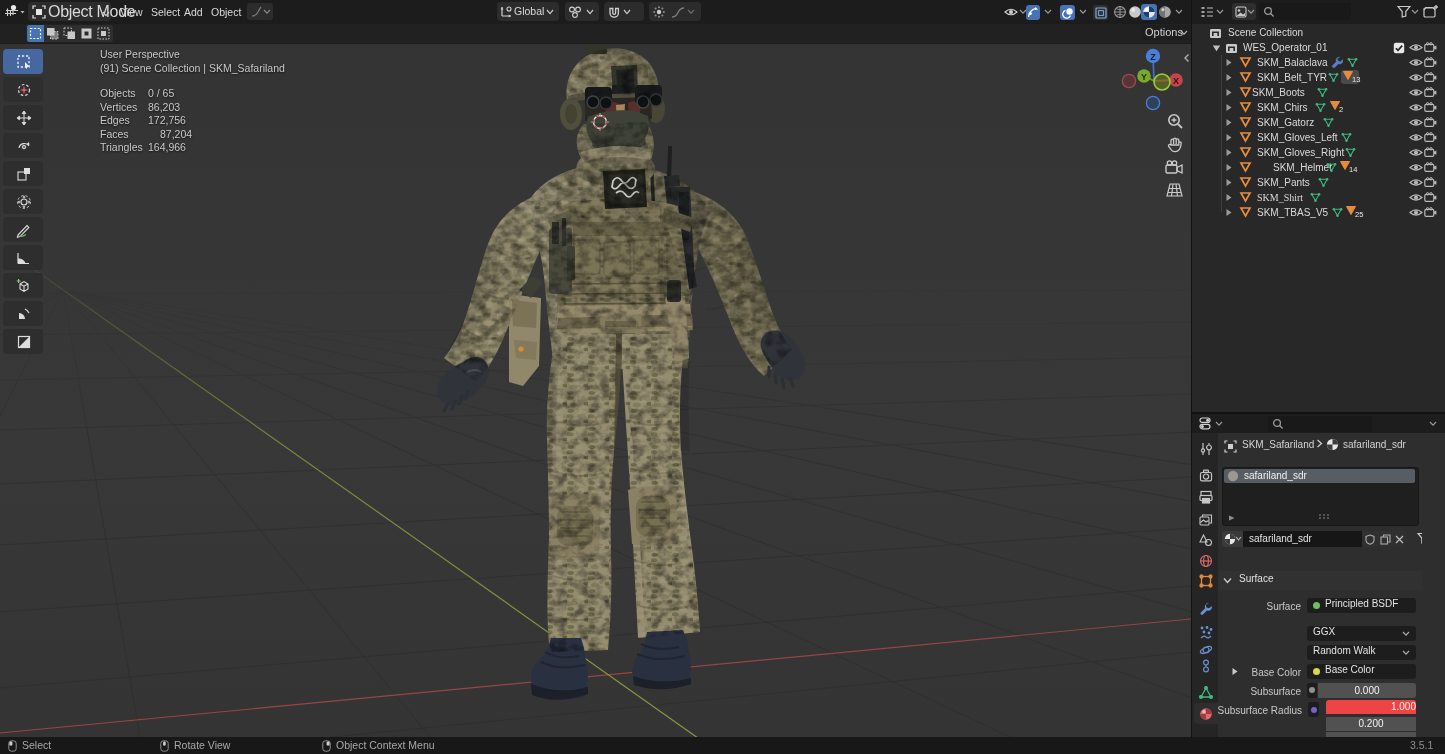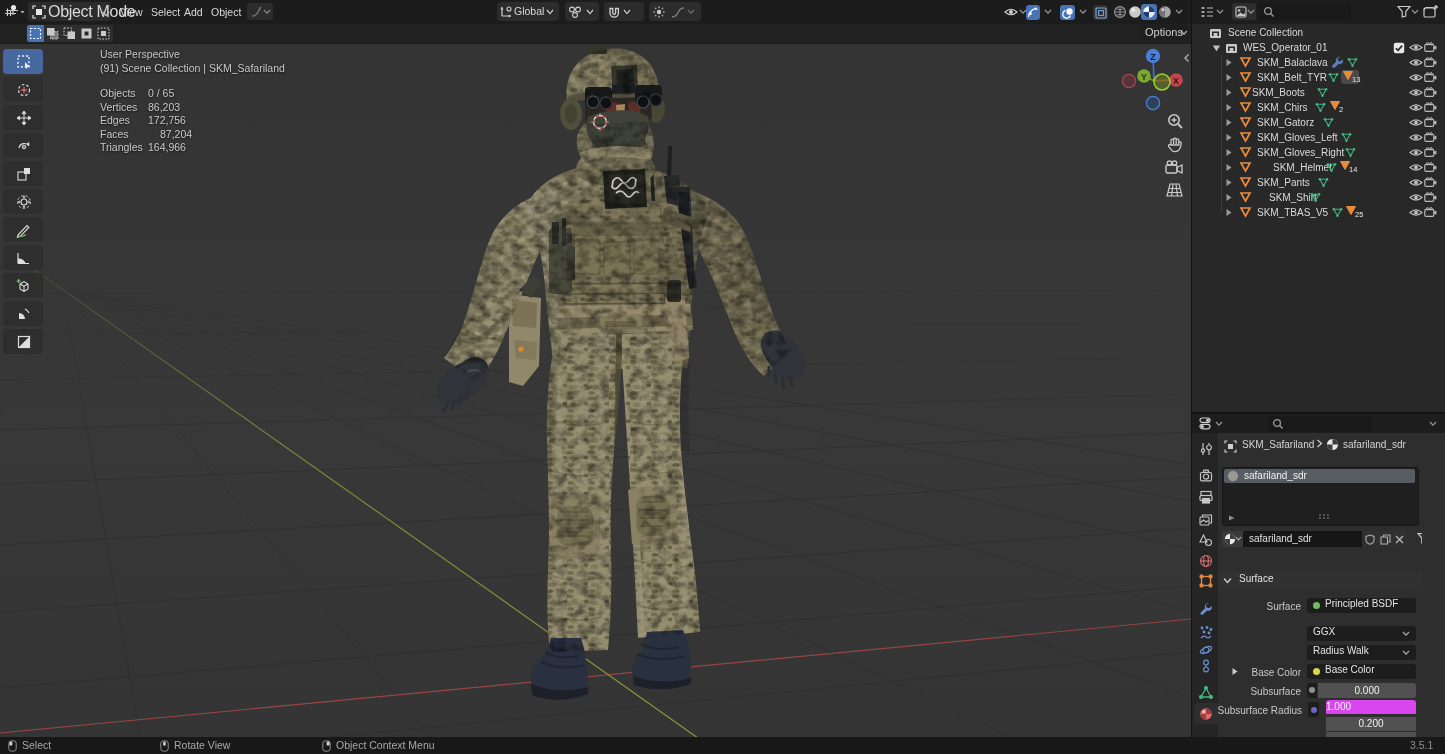--- a/index.html
+++ b/index.html
@@ -889,21 +889,21 @@
             <path d="M9.8 4.8 l2.6 -1.4 v4.4 l-2.6 -1.4z" fill="#b9b9b9"></path>
           </svg>
         </div>
         <div class="olrow" style="top:190px;">
           <svg class="ic" style="left:33px;top:3px" width="8" height="9" viewBox="0 0 8 9">
             <path d="M1.5 1 L6.5 4.5 L1.5 8z" fill="#9a9a9a"></path>
           </svg>
           <svg class="ic" style="left:47px;top:1px" width="13" height="12" viewBox="0 0 13 12">
             <path d="M2 2 H11 L6.5 10 Z" fill="none" stroke="#e78c3c" stroke-width="1.7"></path>
           </svg>
-          <span class="nm" style="left:77px;">SKM_Shirt</span>
+          <span class="nm" style="left:65px;font-family:Liberation Serif, serif;">SKM_Shirt</span>
           <svg class="ic" style="left:118px;top:2px" width="11" height="11" viewBox="0 0 12 12">
             <path d="M2 2.5 H10 L6 9.5 Z" fill="none" stroke="#3eb882" stroke-width="1.2"></path>
             <circle cx="2" cy="2.5" r="1.3" fill="#3eb882"></circle>
             <circle cx="10" cy="2.5" r="1.3" fill="#3eb882"></circle>
             <circle cx="6" cy="9.5" r="1.3" fill="#3eb882"></circle>
           </svg>
           <svg class="ic" style="left:217px;top:2px" width="14" height="11" viewBox="0 0 14 11">
             <path d="M1 5.5 Q7 0.2 13 5.5 Q7 10.8 1 5.5z" fill="none" stroke="#b9b9b9" stroke-width="1.2"></path>
             <circle cx="7" cy="5.5" r="2" fill="#b9b9b9"></circle>
           </svg>
@@ -1173,21 +1173,21 @@
    <span class="ic" style="left:18px;top:0px;font-size:10px;color:#e2e2e2;">Principled BSDF</span>
  </div>
  <div class="ic" style="left:115px;top:212px;width:109px;height:15px;background:#1d1d1d;border-radius:3px;">
    <span class="ic" style="left:6px;top:0px;font-size:10px;color:#e2e2e2;">GGX</span>
    <svg class="ic" style="left:95px;top:5px" width="8" height="6">
             <path d="M1 1 L4 4.2 L7 1" stroke="#aaa" stroke-width="1.2" fill="none"></path>
           </svg>
  </div>
         <span class="ic" style="left:231px;top:218px;width:4px;height:4px;border-radius:2px;background:#bfbfbf;"></span>
  <div class="ic" style="left:115px;top:231px;width:109px;height:15px;background:#1d1d1d;border-radius:3px;">
-   <span class="ic" style="left:6px;top:0px;font-size:10px;color:#e2e2e2;">Radius Walk</span>
+   <span class="ic" style="left:6px;top:0px;font-size:10px;color:#e2e2e2;">Random Walk</span>
    <svg class="ic" style="left:95px;top:5px" width="8" height="6">
             <path d="M1 1 L4 4.2 L7 1" stroke="#aaa" stroke-width="1.2" fill="none"></path>
           </svg>
  </div>
         <span class="ic" style="left:231px;top:237px;width:4px;height:4px;border-radius:2px;background:#bfbfbf;"></span>
  <svg class="ic" style="left:39px;top:253px" width="8" height="9" viewBox="0 0 8 9">
           <path d="M1.5 1 L6.5 4.5 L1.5 8z" fill="#c9c9c9"></path>
         </svg>
  <span class="ic lbl" style="left:0px;top:253px;width:109px;">Base Color</span>
  <div class="ic" style="left:115px;top:250px;width:109px;height:15px;background:#1d1d1d;border-radius:3px;">
@@ -1197,21 +1197,21 @@
  <span class="ic lbl" style="left:0px;top:272px;width:109px;">Subsurface</span>
  <div class="ic" style="left:115px;top:269px;width:10px;height:15px;background:#1d1d1d;border-radius:3px 0 0 3px;">
           <span class="ic" style="left:2px;top:4px;width:6px;height:6px;border-radius:3px;background:#909090;"></span>
         </div>
  <div class="ic" style="left:126px;top:269px;width:98px;height:15px;background:#515151;border-radius:0 3px 3px 0;color:#f2f2f2;font-size:10px;text-align:center;line-height:15px;">0.000</div>
  <span class="ic" style="left:231px;top:275px;width:4px;height:4px;border-radius:2px;background:#bfbfbf;"></span>
  <span class="ic lbl" style="left:0px;top:291px;width:110px;">Subsurface Radius</span>
  <div class="ic" style="left:116px;top:288px;width:11px;height:15px;background:#1d1d1d;border-radius:3px;">
           <span class="ic" style="left:2.5px;top:4.5px;width:6px;height:6px;border-radius:3px;background:#7463c9;"></span>
         </div>
- <div class="ic" style="left:134px;top:286px;width:90px;height:14px;background:#d946ef;border-radius:3px 3px 0 0;color:#f2f2f2;font-size:10px;text-align:left;line-height:14px;">1.000</div>
+ <div class="ic" style="left:134px;top:286px;width:90px;height:14px;background:#ef4444;border-radius:3px 3px 0 0;color:#f2f2f2;font-size:10px;text-align:right;line-height:14px;">1.000</div>
  <span class="ic" style="left:231px;top:293px;width:4px;height:4px;border-radius:2px;background:#bfbfbf;"></span>
  <div class="ic" style="left:134px;top:303px;width:90px;height:14px;background:#515151;color:#f2f2f2;font-size:10px;text-align:center;line-height:14px;">0.200</div>
  <span class="ic" style="left:231px;top:308px;width:4px;height:4px;border-radius:2px;background:#bfbfbf;"></span>
  <div class="ic" style="left:134px;top:318px;width:90px;height:5px;background:#515151;"></div>
 </div>
   </div>
   <div id="statusbar">
     <svg class="ic" style="left:8px;top:2.5px" width="9" height="12" viewBox="0 0 9 12">
       <rect x="0.8" y="0.8" width="7.4" height="10.4" rx="2.6" fill="none" stroke="#909090" stroke-width="1"></rect>
       <rect x="1.4" y="1.4" width="3" height="4.2" rx="1.2" fill="#cfcfcf"></rect>

